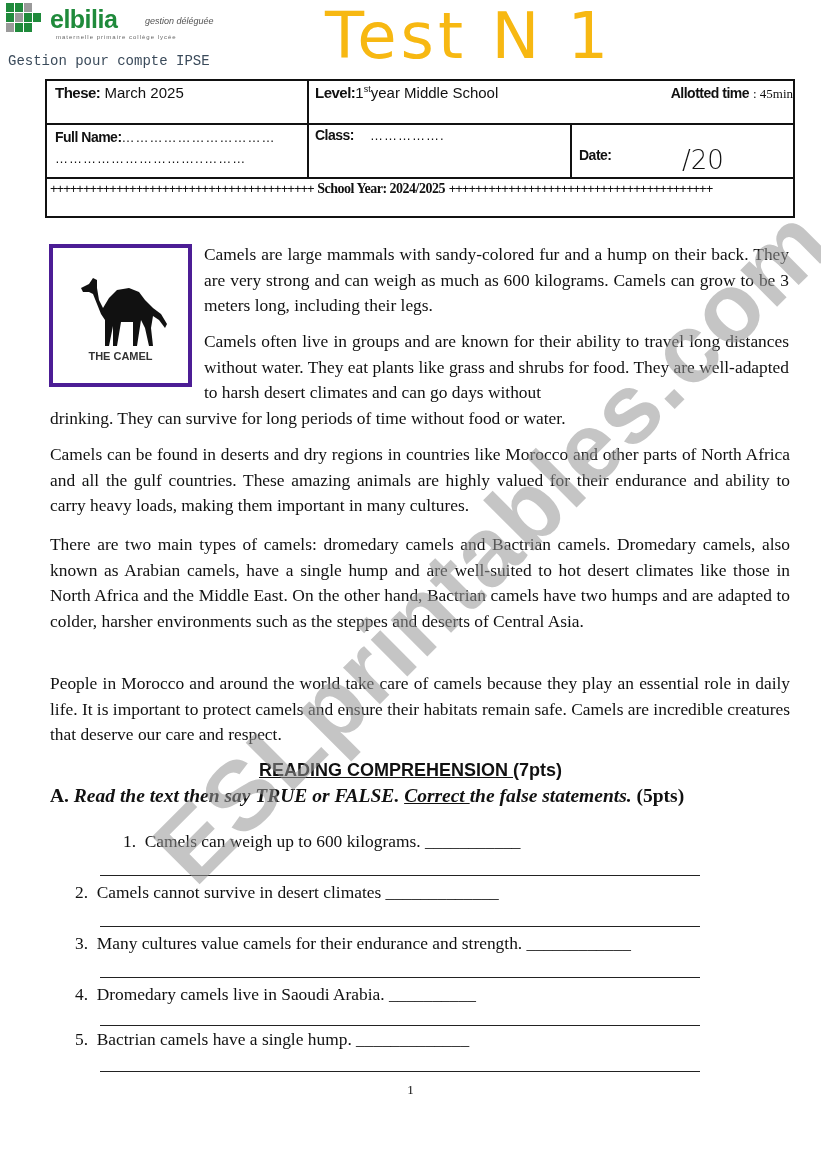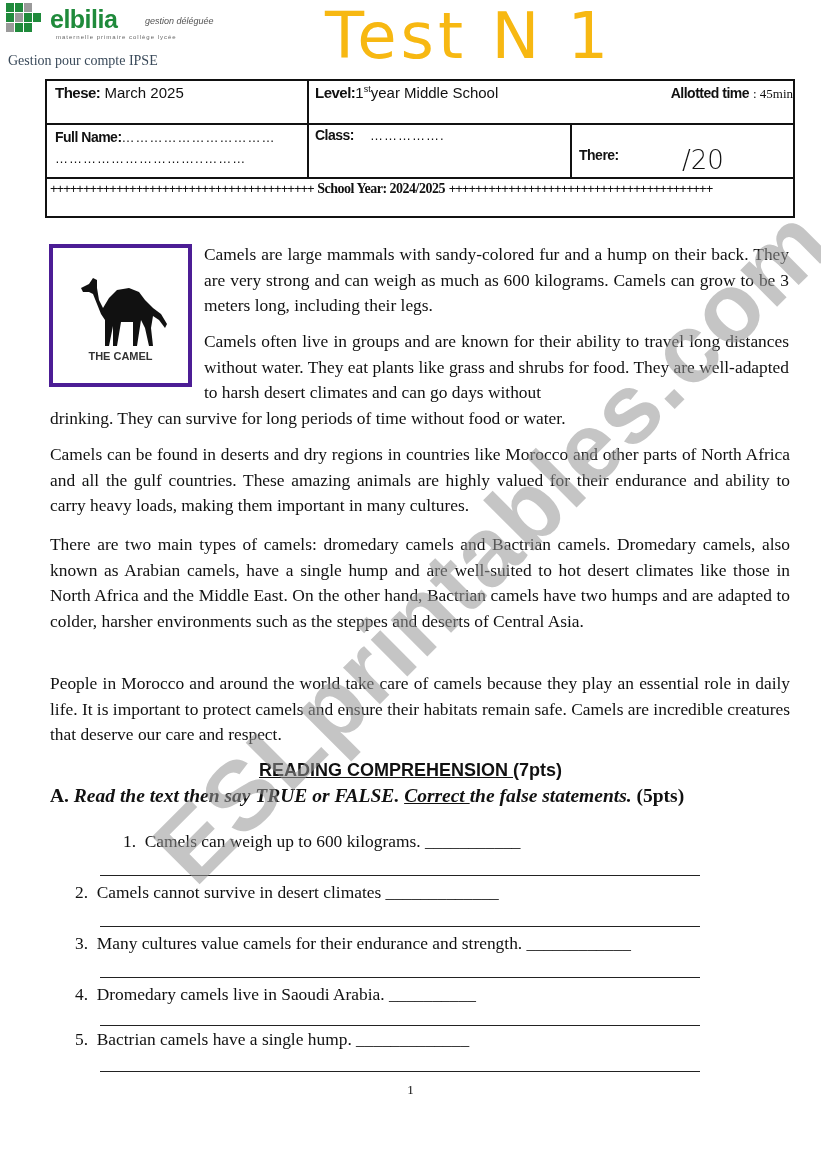--- a/index.html
+++ b/index.html
@@ -8,21 +8,21 @@
   
   .logo { position: absolute; left: 6px; top: 3px; width: 230px; height: 70px; }
   .logo-grid { position: absolute; left: 0; top: 0; width: 38px; height: 32px; display: grid; grid-template-columns: repeat(4, 8px); grid-template-rows: repeat(3, 9px); gap: 1px; }
   .logo-grid span { display: block; }
   .g { background: #1f8a3b; }
   .gr { background: #9a9a9a; }
   .emp { background: transparent; }
   .logo-word { position: absolute; left: 44px; top: 4px; font-family: "Liberation Sans", sans-serif; font-weight: bold; font-size: 25px; color: #1f8a3b; letter-spacing: -0.5px; line-height: 1; }
   .logo-tag { position: absolute; left: 139px; top: 13px; font-family: "Liberation Sans", sans-serif; font-style: italic; font-size: 9px; color: #555; }
   .logo-sub { position: absolute; left: 50px; top: 31px; font-family: "Liberation Sans", sans-serif; font-size: 6px; color: #666; letter-spacing: 1px; }
-  .logo-ipse { position: absolute; left: 2px; top: 50px; font-family: Liberation Serif, serif; font-size: 14px; color: #3a4a5a; }
+  .logo-ipse { position: absolute; left: 2px; top: 50px; font-family: Liberation Mono, monospace; font-size: 14px; color: #3a4a5a; }
 
   
   .title { position: absolute; left: 325px; top: -2px; font-family: "DejaVu Sans", sans-serif; font-size: 64px; color: #f7b812; letter-spacing: 4px; line-height: 1.2; }
 
   
   .info { position: absolute; left: 45px; top: 79px; width: 750px; height: 139px; border: 2px solid #111; box-sizing: border-box; }
   .cell { position: absolute; box-sizing: border-box; font-family: "Liberation Sans", sans-serif; font-size: 15px; }
   .lab { font-family: "Liberation Sans", sans-serif; font-weight: bold; font-stretch: condensed; letter-spacing: -0.5px; }
   .vline, .hline { position: absolute; background: #111; }
   .dots { letter-spacing: 1px; font-size: 13px; }
@@ -93,21 +93,21 @@
 
   <div class="cell" style="left:8px;top:46px;font-size:14px;line-height:20px;">
     <span class="lab">Full Name:</span><span class="dots">……………………………</span><br>
     <span class="dots">…………………………..………</span>
   </div>
   <div class="cell" style="left:268px;top:46px;font-size:14px;">
     <span class="lab">Class:</span>
     <span class="dots" style="margin-left:12px;">…………….</span>
   </div>
   <div class="cell" style="left:525px;top:44px;width:223px;height:52px;">
-    <span class="lab" style="position:absolute;left:7px;top:22px;font-size:14px;">There:</span>
+    <span class="lab" style="position:absolute;left:7px;top:22px;font-size:14px;">Date:</span>
     <span class="grade-val">/20</span>
   </div>
 
   <div class="cell" style="left:3px;top:100px;font-size:13px;white-space:nowrap;">
     <span style="letter-spacing:-1px;">++++++++++++++++++++++++++++++++++++++++</span>
     <span class="lab" style="font-family:'Liberation Serif',serif;font-size:14px;">School Year: 2024/2025</span>
     <span style="letter-spacing:-1px;">++++++++++++++++++++++++++++++++++++++++</span>
   </div>
 </div>
 

